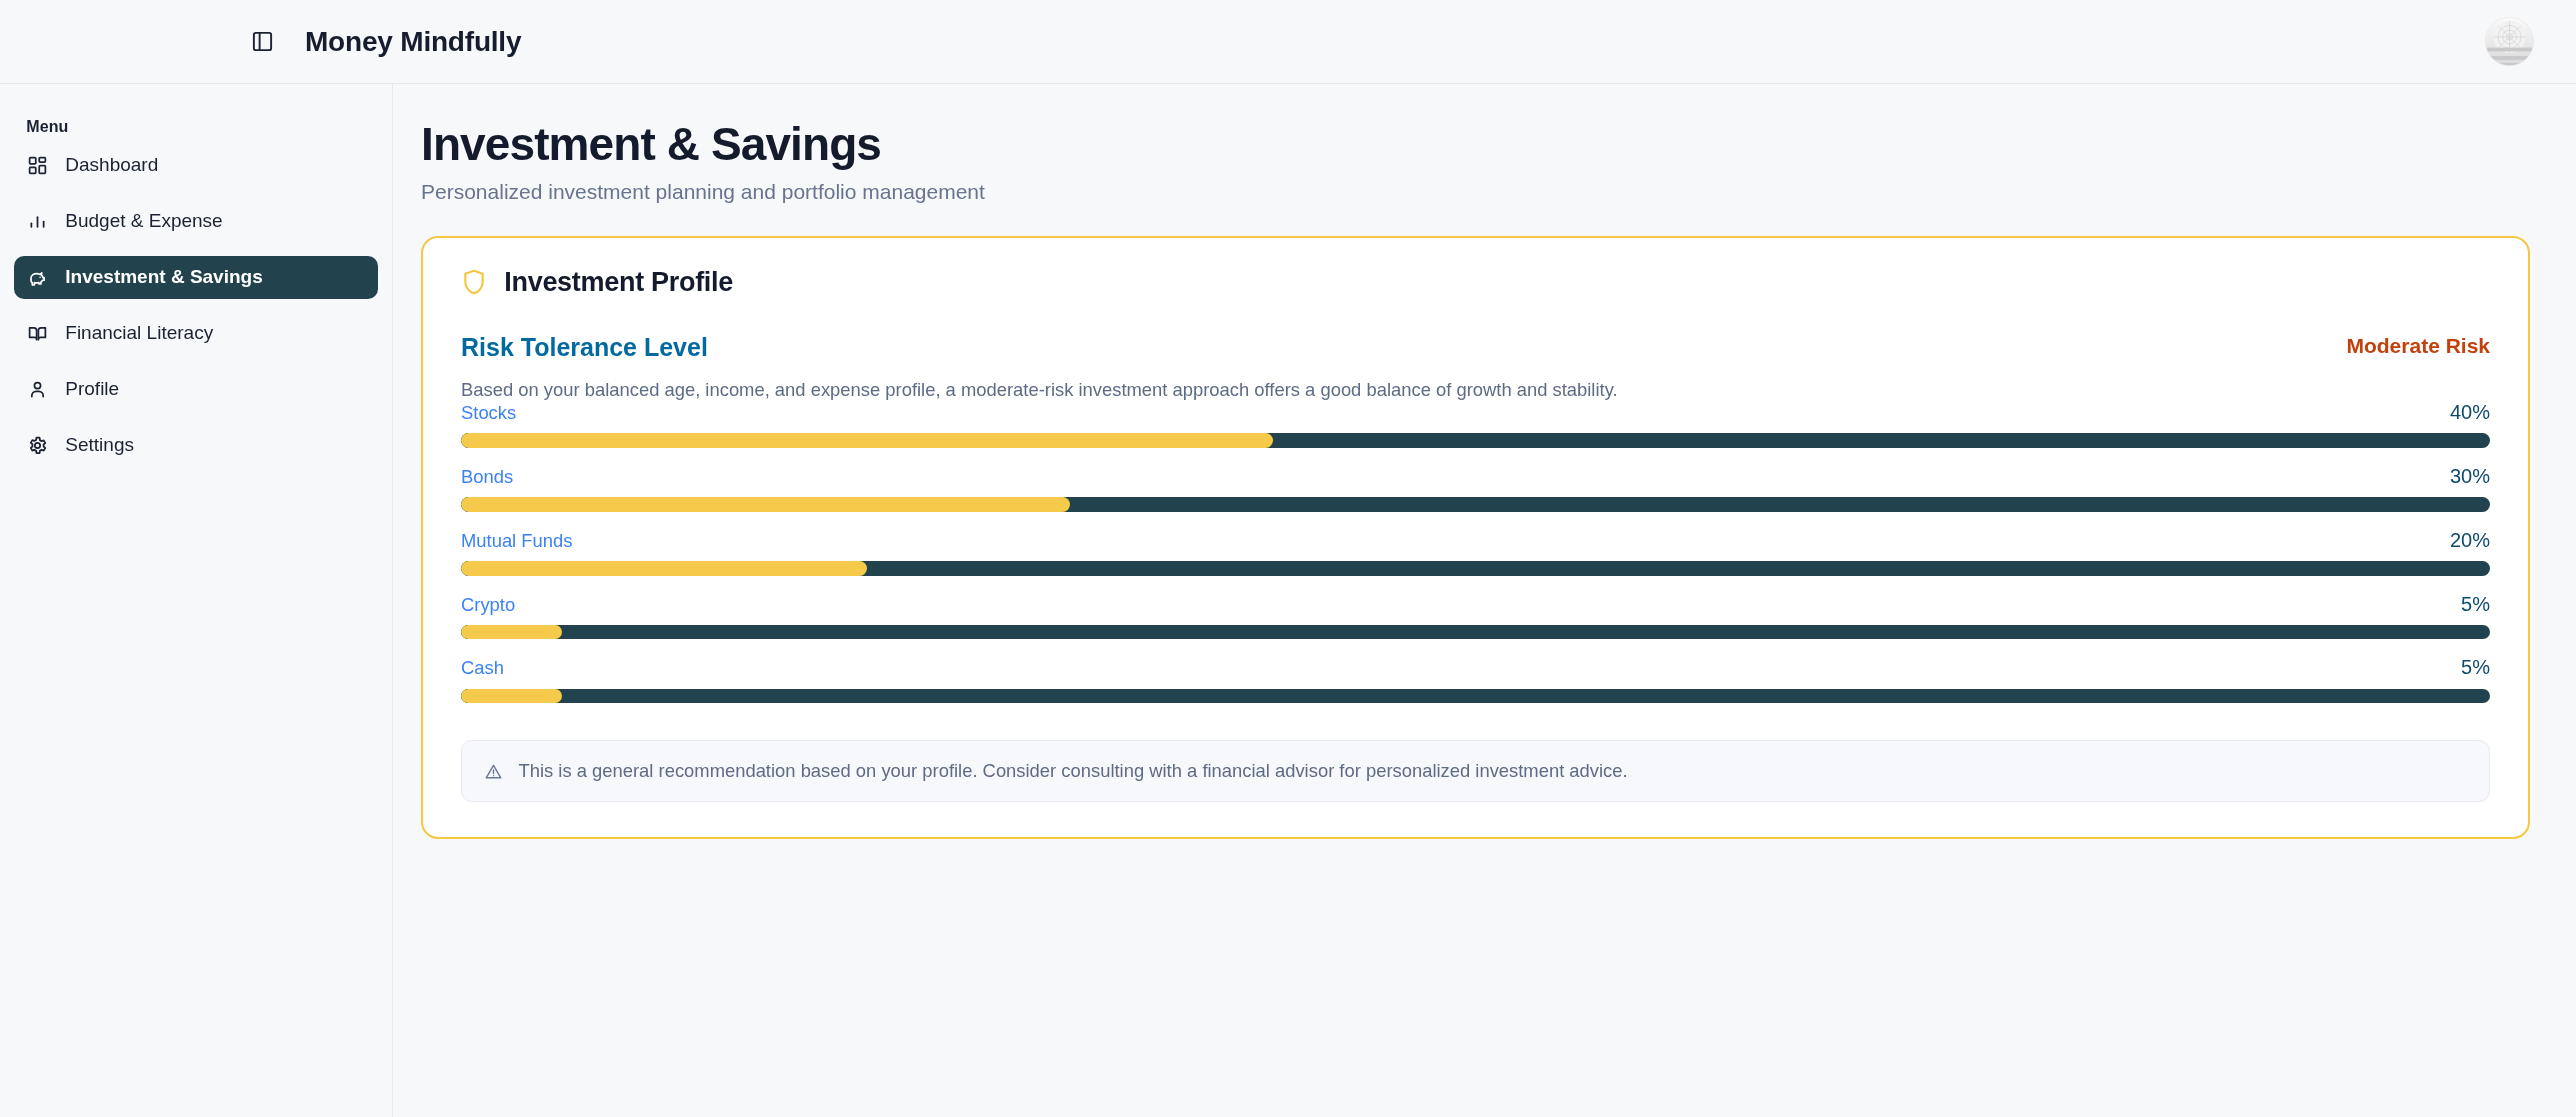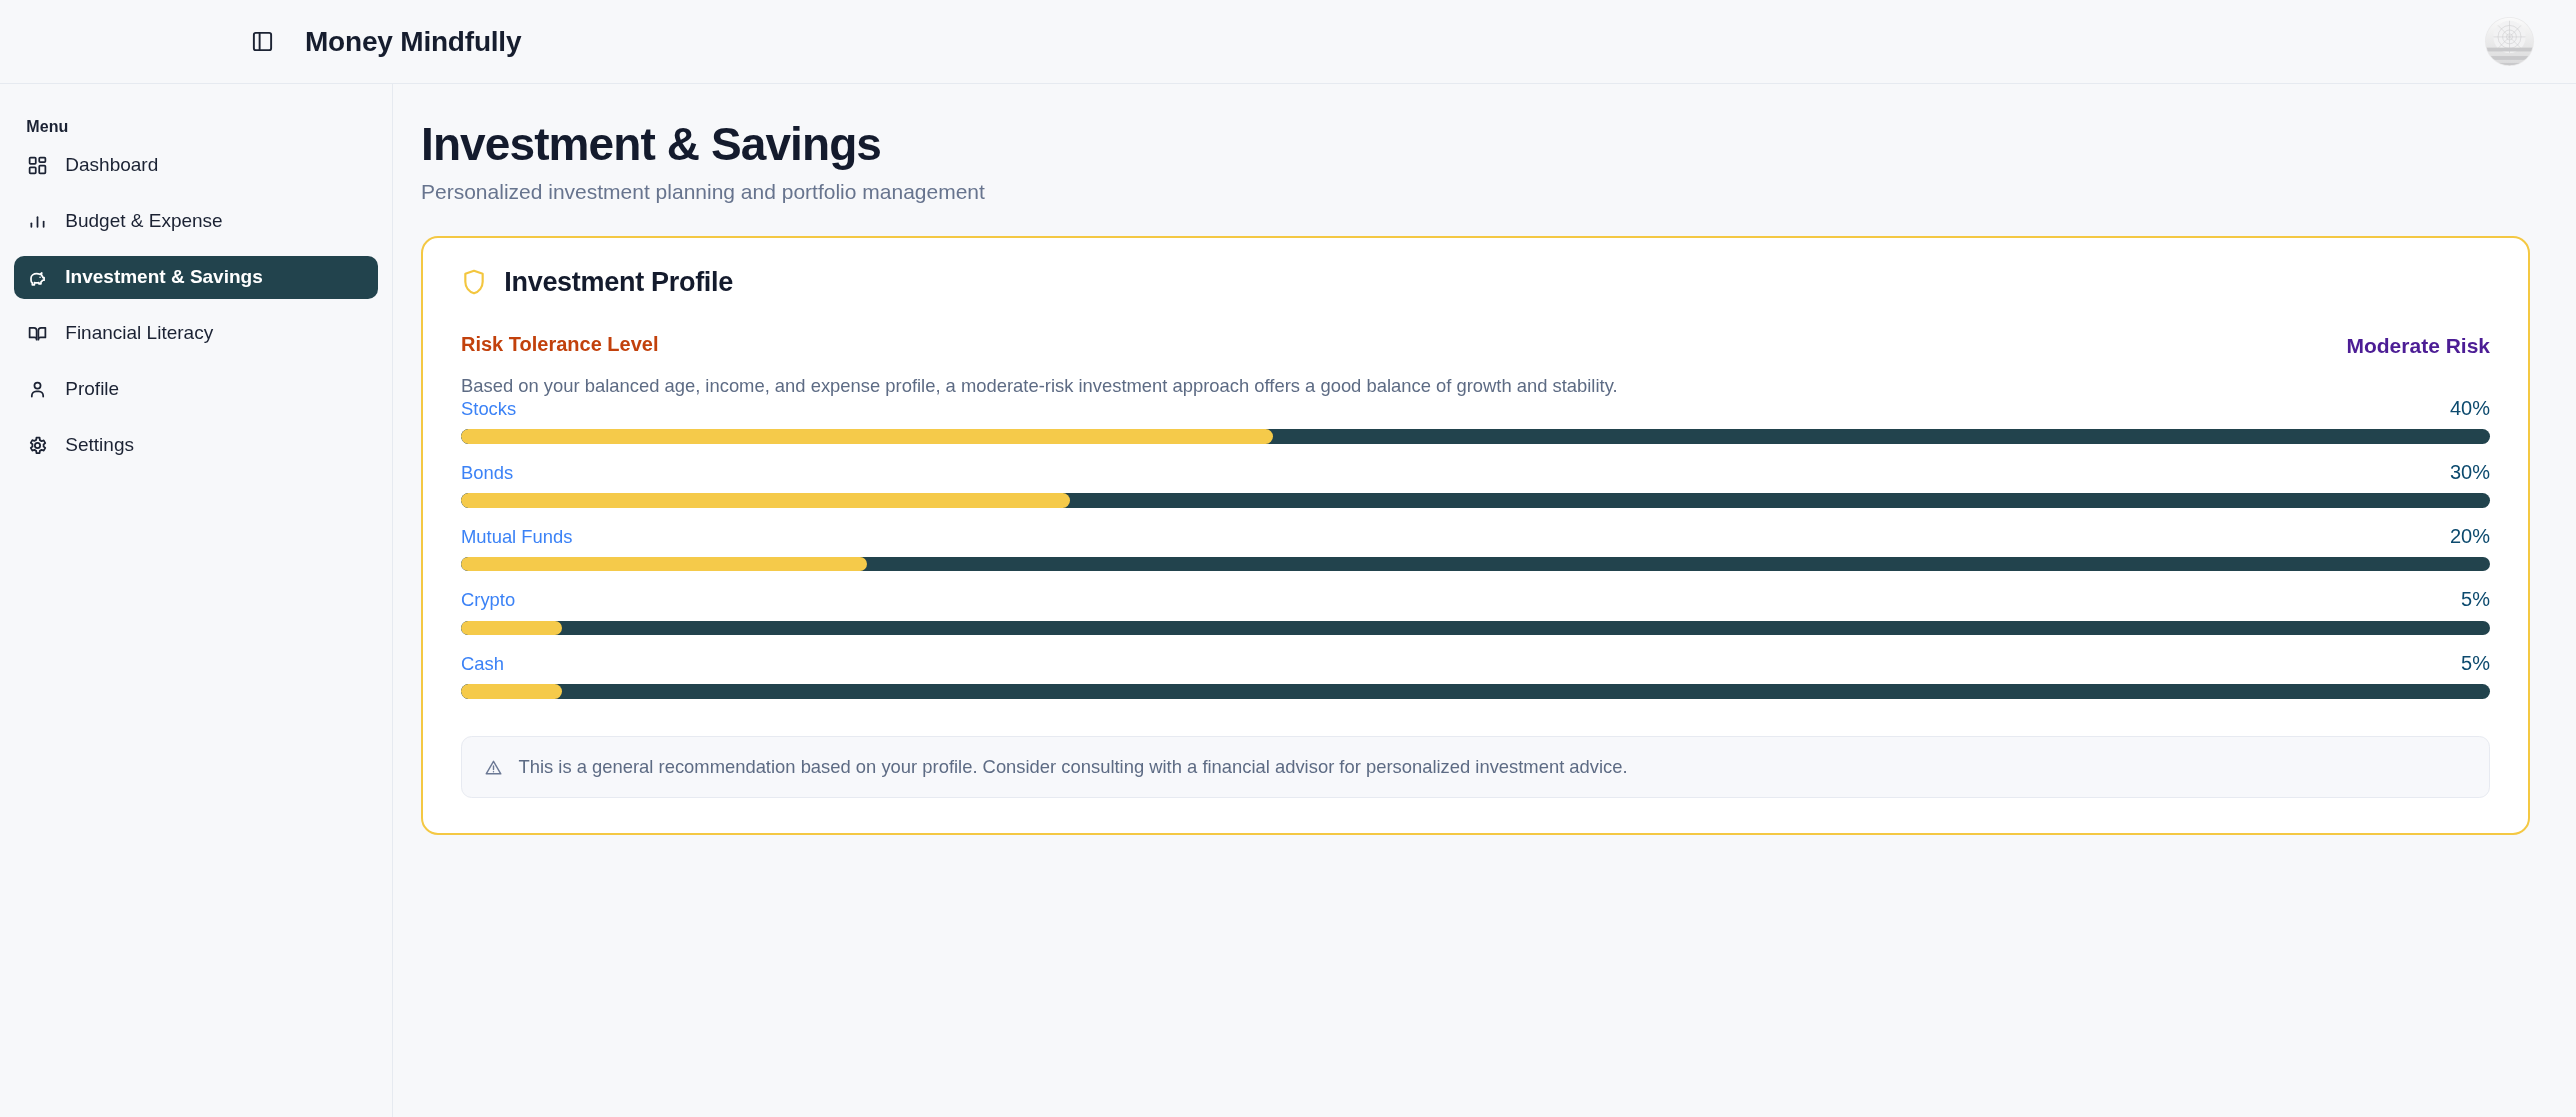--- a/index.html
+++ b/index.html
@@ -125,28 +125,28 @@
     color: #141b2d;
     letter-spacing: -0.3px;
   }
 
   .risk-row {
     display: flex;
     align-items: flex-start;
     justify-content: space-between;
   }
   .risk-title {
-    font-size: 20px;
-    font-weight: bold;
-    color: #c2410c;
+    font-size: 25px;
+    font-weight: bold;
+    color: #0369a1;
   }
   .risk-badge {
     font-size: 21px;
     font-weight: bold;
-    color: #4c1d95;
+    color: #c2410c;
     white-space: nowrap;
     padding-top: 0.8px;
   }
   .risk-desc {
     font-size: 18.4px;
     color: #5d6b84;
     margin-top: 17.6px;
   }
 
   .alloc-title {

